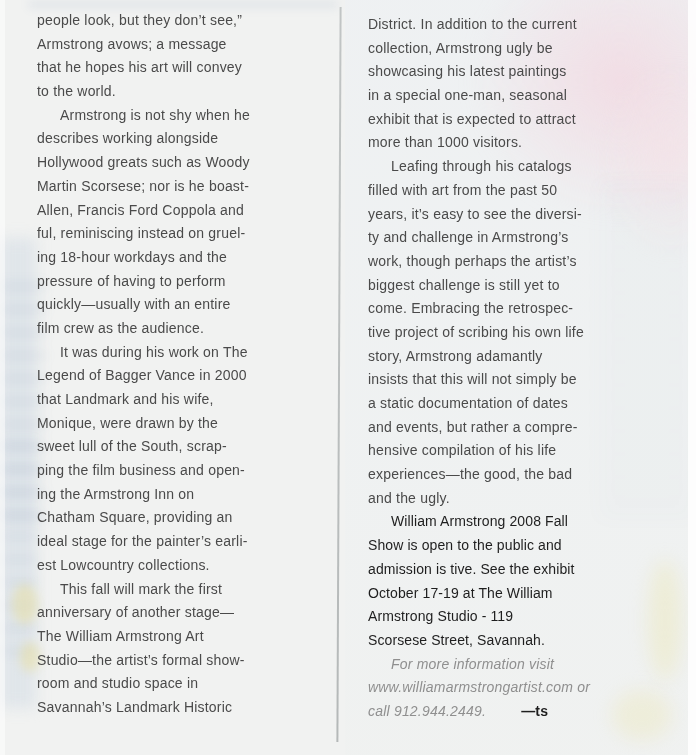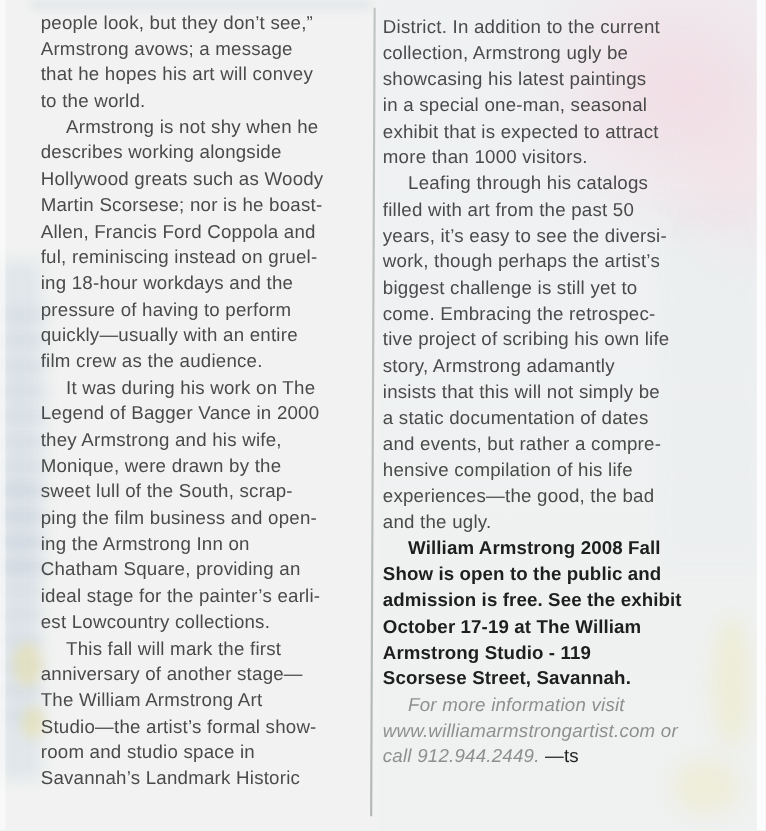--- a/index.html
+++ b/index.html
@@ -71,34 +71,34 @@
     position: absolute;
     left: 338px; top: 7px;
     width: 1.6px; height: 735px;
     background: linear-gradient(180deg, #bcc0c0, #aeb2b2);
     transform: rotate(0.25deg);
     opacity: .9;
   }
   
   .column {
     position: absolute;
-    font-size: 17px;
+    font-size: 14px;
     line-height: 23.7px;
     color: var(--text-color, #4a4a4a);
     letter-spacing: 0.2px;
   }
   .col-left  { left: 37px;  top: 9px;  width: 302px; }
-  .col-right { left: 348px; top: 13px; width: 328px; }
+  .col-right { left: 368px; top: 13px; width: 328px; }
   .line { white-space: nowrap; height: 23.7px; }
   .line.indent { padding-left: 23px; }
   .seg-n  { }
   .seg-i  { }
-  .seg-b  { font-weight: bold; color: var(--bold-color, #1e1e1e); letter-spacing: 0.1px; }
+  .seg-b  { font-weight: normal; color: var(--bold-color, #1e1e1e); letter-spacing: 0.1px; }
   .seg-fi { font-style: italic; color: var(--footer-color, #8f8f8f); }
-  .seg-bt { font-weight: normal; color: var(--bold-color, #1e1e1e); font-style: normal; }
+  .seg-bt { font-weight: bold; color: var(--bold-color, #1e1e1e); font-style: normal; margin-left: 31px; }
 </style>
 </head>
 <body style="--bg: #f1f2f1; --text-color: #4a4a4a; --bold-color: #1e1e1e; --footer-color: #8f8f8f;">
 
 <div class="page">
 
   <div class="tint tint-cool-right"></div>
   <div class="tint tint-pink"></div>
   <div class="tint tint-pink2"></div>
   <div class="tint tint-blue-left"></div>
@@ -125,21 +125,21 @@
       <div class="line"><span class="seg-n">Hollywood greats such as Woody</span></div>
       <div class="line"><span class="seg-n">Martin Scorsese; nor is he boast-</span></div>
       <div class="line"><span class="seg-n">Allen, Francis Ford Coppola and</span></div>
       <div class="line"><span class="seg-n">ful, reminiscing instead on gruel-</span></div>
       <div class="line"><span class="seg-n">ing 18-hour workdays and the</span></div>
       <div class="line"><span class="seg-n">pressure of having to perform</span></div>
       <div class="line"><span class="seg-n">quickly—usually with an entire</span></div>
       <div class="line"><span class="seg-n">film crew as the audience.</span></div>
       <div class="line indent"><span class="seg-n">It was during his work on </span><span class="seg-i">The</span></div>
       <div class="line"><span class="seg-i">Legend of Bagger Vance</span><span class="seg-n"> in 2000</span></div>
-      <div class="line"><span class="seg-n">they Armstrong and his wife,</span></div>
+      <div class="line"><span class="seg-n">that Landmark and his wife,</span></div>
       <div class="line"><span class="seg-n">Monique, were drawn by the</span></div>
       <div class="line"><span class="seg-n">sweet lull of the South, scrap-</span></div>
       <div class="line"><span class="seg-n">ping the film business and open-</span></div>
       <div class="line"><span class="seg-n">ing the Armstrong Inn on</span></div>
       <div class="line"><span class="seg-n">Chatham Square, providing an</span></div>
       <div class="line"><span class="seg-n">ideal stage for the painter’s earli-</span></div>
       <div class="line"><span class="seg-n">est Lowcountry collections.</span></div>
       <div class="line indent"><span class="seg-n">This fall will mark the first</span></div>
       <div class="line"><span class="seg-n">anniversary of another stage—</span></div>
       <div class="line"><span class="seg-n">The William Armstrong Art</span></div>
@@ -150,34 +150,35 @@
   <div class="column col-right">
       <div class="line"><span class="seg-n">District. In addition to the current</span></div>
       <div class="line"><span class="seg-n">collection, Armstrong ugly be</span></div>
       <div class="line"><span class="seg-n">showcasing his latest paintings</span></div>
       <div class="line"><span class="seg-n">in a special one-man, seasonal</span></div>
       <div class="line"><span class="seg-n">exhibit that is expected to attract</span></div>
       <div class="line"><span class="seg-n">more than 1000 visitors.</span></div>
       <div class="line indent"><span class="seg-n">Leafing through his catalogs</span></div>
       <div class="line"><span class="seg-n">filled with art from the past 50</span></div>
       <div class="line"><span class="seg-n">years, it’s easy to see the diversi-</span></div>
+      <div class="line"><span class="seg-n">ty and challenge in Armstrong’s</span></div>
       <div class="line"><span class="seg-n">work, though perhaps the artist’s</span></div>
       <div class="line"><span class="seg-n">biggest challenge is still yet to</span></div>
       <div class="line"><span class="seg-n">come. Embracing the retrospec-</span></div>
       <div class="line"><span class="seg-n">tive project of scribing his own life</span></div>
       <div class="line"><span class="seg-n">story, Armstrong adamantly</span></div>
       <div class="line"><span class="seg-n">insists that this will not simply be</span></div>
       <div class="line"><span class="seg-n">a static documentation of dates</span></div>
       <div class="line"><span class="seg-n">and events, but rather a compre-</span></div>
       <div class="line"><span class="seg-n">hensive compilation of his life</span></div>
       <div class="line"><span class="seg-n">experiences—the good, the bad</span></div>
       <div class="line"><span class="seg-n">and the ugly.</span></div>
       <div class="line indent"><span class="seg-b">William Armstrong 2008 Fall</span></div>
       <div class="line"><span class="seg-b">Show is open to the public and</span></div>
-      <div class="line"><span class="seg-b">admission is free. See the exhibit</span></div>
+      <div class="line"><span class="seg-b">admission is tive. See the exhibit</span></div>
       <div class="line"><span class="seg-b">October 17-19 at The William</span></div>
       <div class="line"><span class="seg-b">Armstrong Studio - 119</span></div>
       <div class="line"><span class="seg-b">Scorsese Street, Savannah.</span></div>
       <div class="line indent"><span class="seg-fi">For more information visit</span></div>
       <div class="line"><span class="seg-fi">www.williamarmstrongartist.com or</span></div>
       <div class="line"><span class="seg-fi">call 912.944.2449. </span><span class="seg-bt">—ts</span></div>
     </div>
 
 </div>
 

